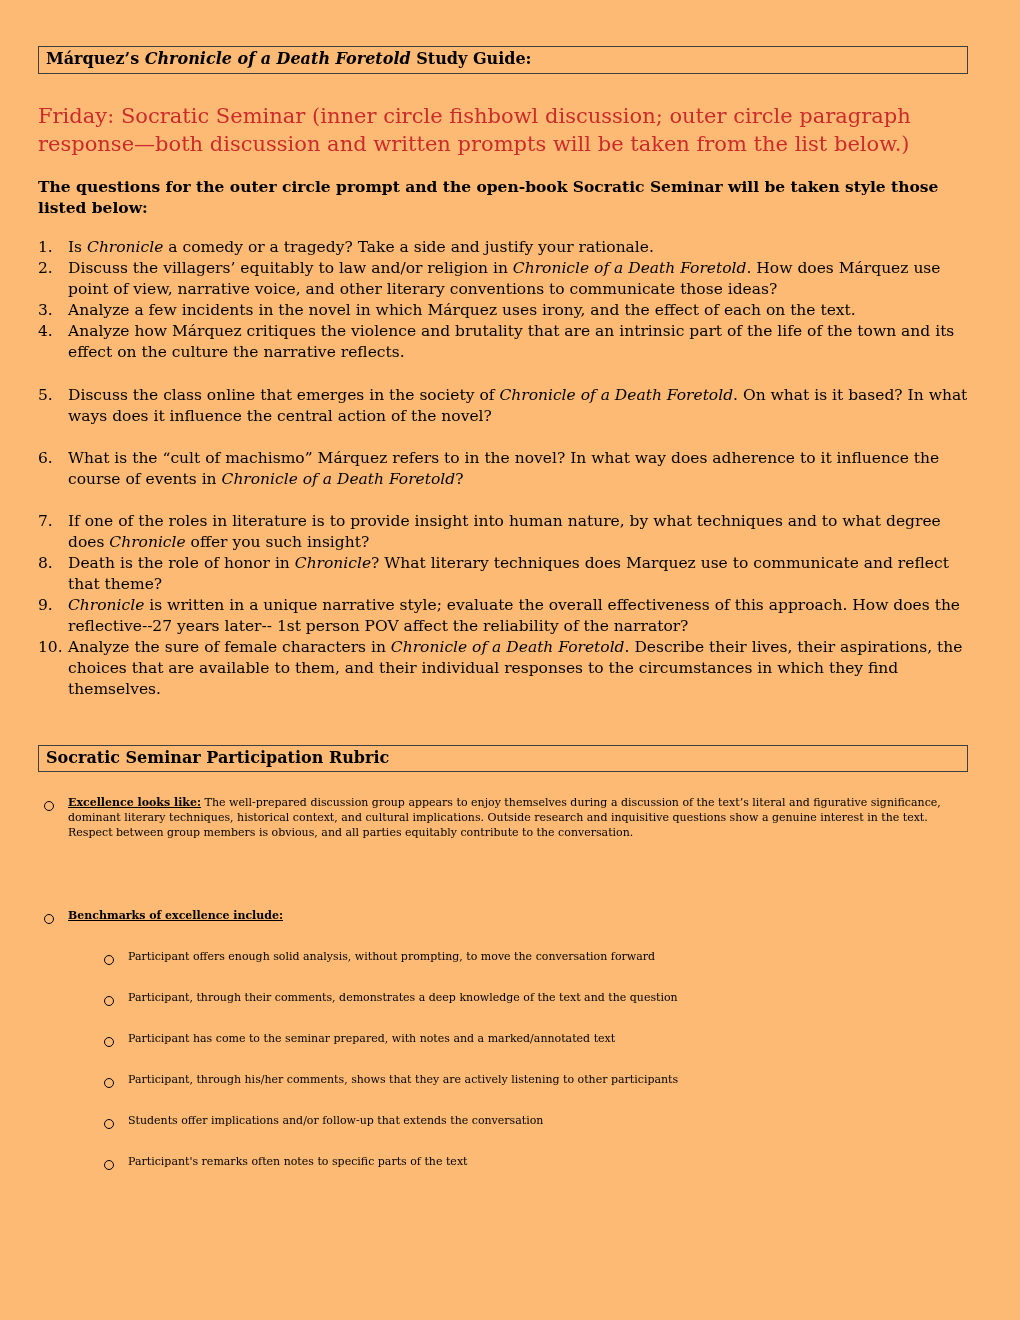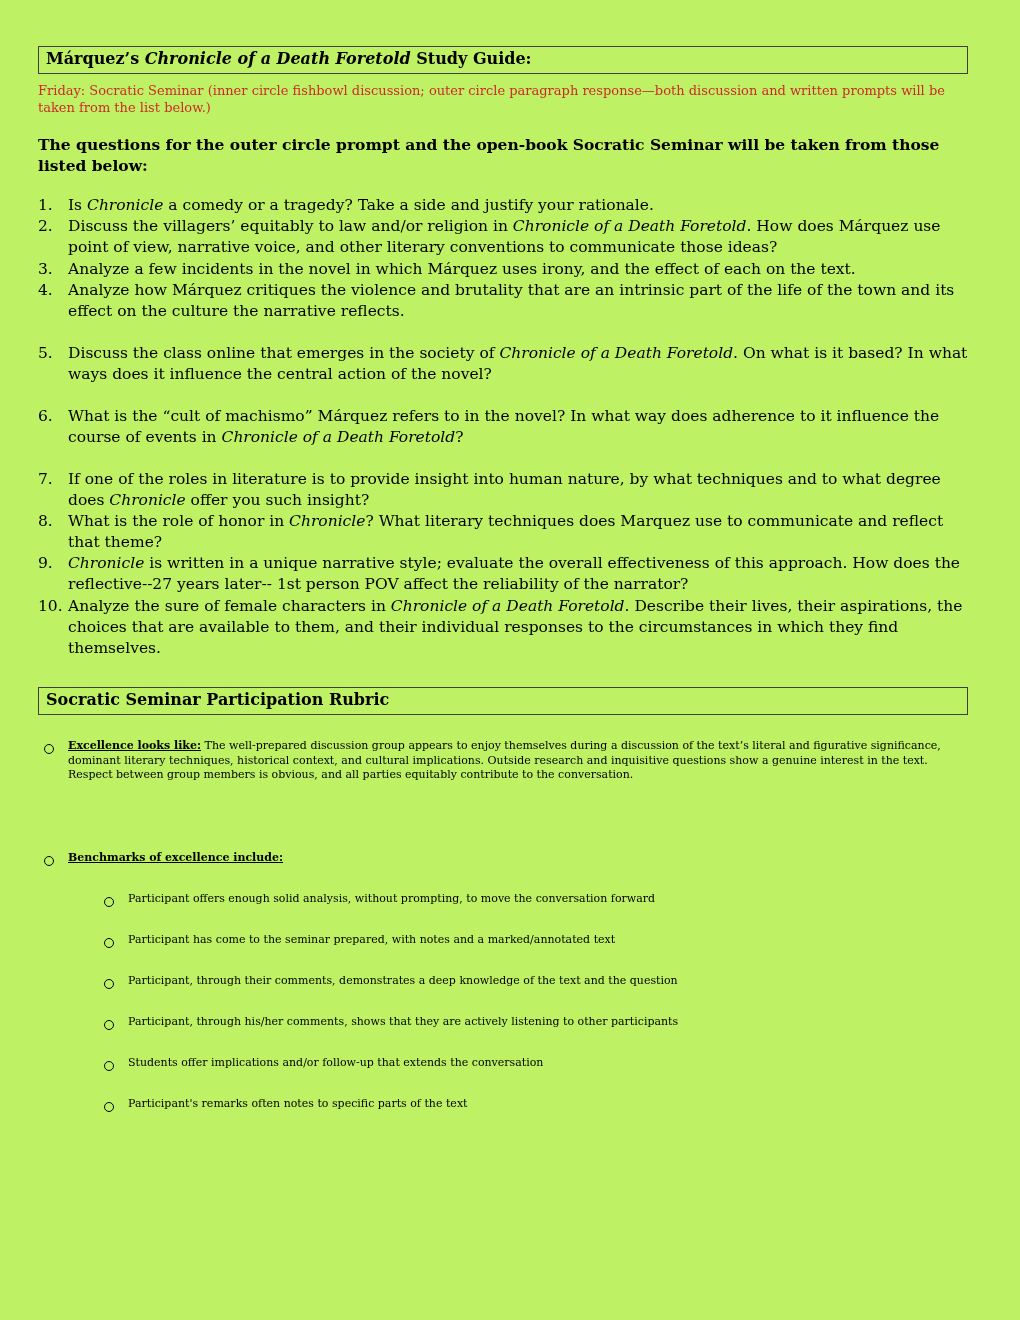--- a/index.html
+++ b/index.html
@@ -6,48 +6,48 @@
   html, body { background: #ffffff; }
   body {
     width: 1020px; height: 1320px;
     font-family: "DejaVu Serif", "Liberation Serif", serif;
     color: #000;
     overflow: hidden;
   }
   .page {
     width: 1020px; height: 1320px;
     padding: 46px 52px 0 38px;
-    background: #bef264;
+    background: #fdba74;
   }
   .boxed {
     width: 100%;
     border: 1px solid #3f3f3f;
     padding: 2px 7px 3px 7px;
     font-weight: bold;
     font-size: 16px;
     line-height: 1.3;
   }
   .friday {
-    margin-top: 8px;
+    margin-top: 28px;
     color: var(--accent, #cc2b2b);
-    font-size: 13px;
+    font-size: 21px;
     line-height: 1.36;
   }
   .intro {
     margin-top: 17px;
     font-weight: bold;
     font-size: 15.5px;
     line-height: 1.36;
   }
   .questions { margin-top: 19px; font-size: 15.5px; line-height: 1.36; }
   .q-item { display: flex; }
   .q-item.space-before { margin-top: 21px; }
   .q-num { flex: 0 0 30px; }
   .q-body { flex: 1; }
-  .rubric-box { margin-top: 28px; }
+  .rubric-box { margin-top: 44px; }
   .bullets { font-size: 11px; line-height: 1.36; }
   .bullet-row { display: flex; margin-top: 21px; }
   .bullet-row.lvl1 { padding-left: 6px; margin-top: 24px; }
   .bullet-row.lvl2 { padding-left: 66px; }
   .bullet-row.gap-before { margin-top: 68px; }
   .bullet-cell { flex: 0 0 24px; }
   .bullet-circle {
     display: inline-block;
     width: 10px; height: 10px;
     border: 1.6px solid #000;
@@ -63,21 +63,21 @@
 <body>
 
 <div class="page">
 
   <div class="boxed">
     <span><span class="b">Márquez’s </span><span class="it b">Chronicle of a Death Foretold</span><span class="b"> Study Guide:</span></span>
   </div>
 
   <p class="friday">Friday: Socratic Seminar (inner circle fishbowl discussion; outer circle paragraph response—both discussion and written prompts will be taken from the list below.)</p>
 
-  <p class="intro">The questions for the outer circle prompt and the open-book Socratic Seminar will be taken from those listed below:</p>
+  <p class="intro">The questions for the outer circle prompt and the open-book Socratic Seminar will be taken style those listed below:</p>
 
   <div class="questions">
       <div class="q-item">
         <span class="q-num">1.</span>
         <div class="q-body"><span>Is </span><span class="it">Chronicle</span><span> a comedy or a tragedy? Take a side and justify your rationale.</span></div>
       </div>
       <div class="q-item">
         <span class="q-num">2.</span>
         <div class="q-body"><span>Discuss the villagers’ equitably to law and/or religion in </span><span class="it">Chronicle of a Death Foretold</span><span>. How does Márquez use point of view, narrative voice, and other literary conventions to communicate those ideas?</span></div>
       </div>
@@ -96,21 +96,21 @@
       <div class="q-item space-before">
         <span class="q-num">6.</span>
         <div class="q-body"><span>What is the “cult of machismo” Márquez refers to in the novel? In what way does adherence to it influence the course of events in </span><span class="it">Chronicle of a Death Foretold</span><span>?</span></div>
       </div>
       <div class="q-item space-before">
         <span class="q-num">7.</span>
         <div class="q-body"><span>If one of the roles in literature is to provide insight into human nature, by what techniques and to what degree does </span><span class="it">Chronicle</span><span> offer you such insight?</span></div>
       </div>
       <div class="q-item">
         <span class="q-num">8.</span>
-        <div class="q-body"><span>What is the role of honor in </span><span class="it">Chronicle</span><span>? What literary techniques does Marquez use to communicate and reflect that theme?</span></div>
+        <div class="q-body"><span>Death is the role of honor in </span><span class="it">Chronicle</span><span>? What literary techniques does Marquez use to communicate and reflect that theme?</span></div>
       </div>
       <div class="q-item">
         <span class="q-num">9.</span>
         <div class="q-body"><span class="it">Chronicle</span><span> is written in a unique narrative style; evaluate the overall effectiveness of this approach.  How does the reflective--27 years later-- 1st person POV affect the reliability of the narrator?</span></div>
       </div>
       <div class="q-item">
         <span class="q-num">10.</span>
         <div class="q-body"><span>Analyze the sure of female characters in </span><span class="it">Chronicle of a Death Foretold</span><span>.  Describe their lives, their aspirations, the choices that are available to them, and their individual responses to the circumstances in which they find themselves.</span></div>
       </div>
     </div>
@@ -127,25 +127,25 @@
       <div class="bullet-row lvl1 gap-before">
         <span class="bullet-cell"><span class="bullet-circle"></span></span>
         <div class="bullet-text"><span class="b u">Benchmarks of excellence include:</span></div>
       </div>
       <div class="bullet-row lvl2">
         <span class="bullet-cell"><span class="bullet-circle"></span></span>
         <div class="bullet-text"><span>Participant offers enough solid analysis, without prompting, to move the conversation forward</span></div>
       </div>
       <div class="bullet-row lvl2">
         <span class="bullet-cell"><span class="bullet-circle"></span></span>
-        <div class="bullet-text"><span>Participant has come to the seminar prepared, with notes and a marked/annotated text</span></div>
+        <div class="bullet-text"><span>Participant, through their comments, demonstrates a deep knowledge of the text and the question</span></div>
       </div>
       <div class="bullet-row lvl2">
         <span class="bullet-cell"><span class="bullet-circle"></span></span>
-        <div class="bullet-text"><span>Participant, through their comments, demonstrates a deep knowledge of the text and the question</span></div>
+        <div class="bullet-text"><span>Participant has come to the seminar prepared, with notes and a marked/annotated text</span></div>
       </div>
       <div class="bullet-row lvl2">
         <span class="bullet-cell"><span class="bullet-circle"></span></span>
         <div class="bullet-text"><span>Participant, through his/her comments, shows that they are actively listening to other participants</span></div>
       </div>
       <div class="bullet-row lvl2">
         <span class="bullet-cell"><span class="bullet-circle"></span></span>
         <div class="bullet-text"><span>Students offer implications and/or follow-up that extends the conversation</span></div>
       </div>
       <div class="bullet-row lvl2">

